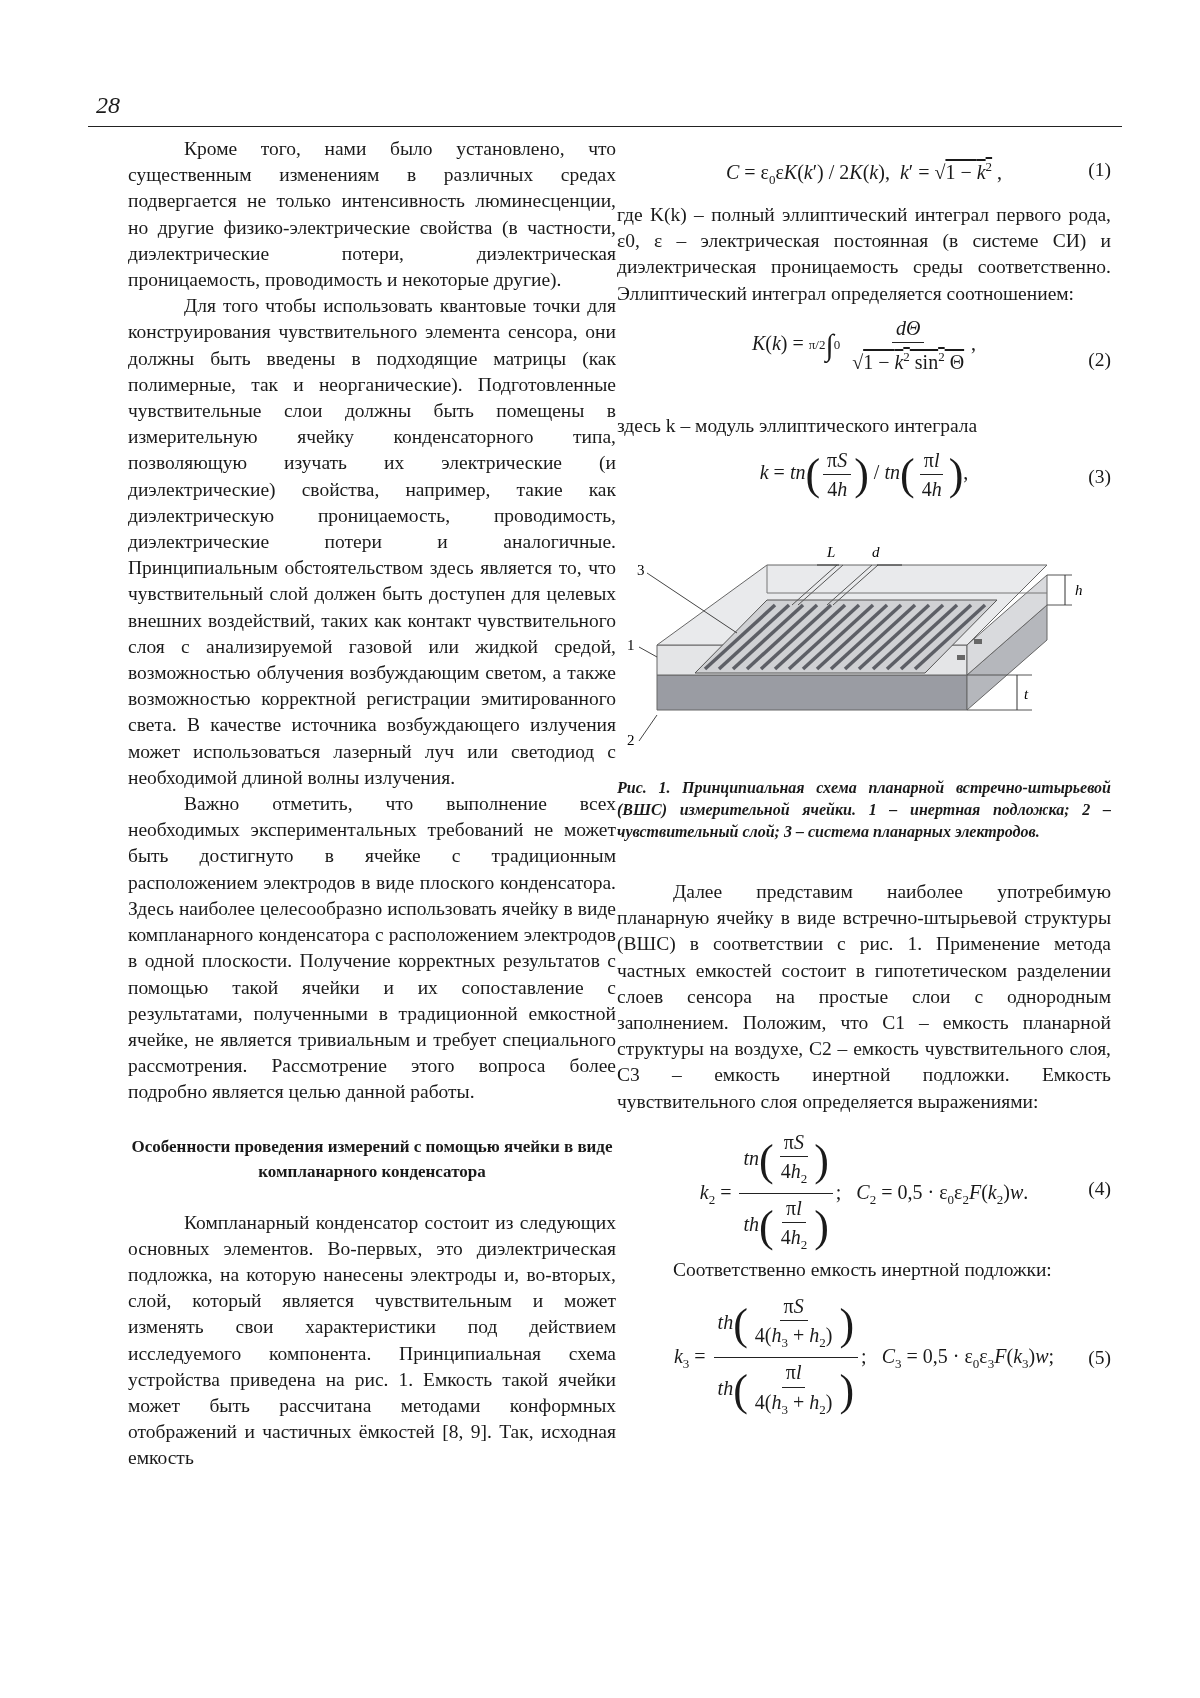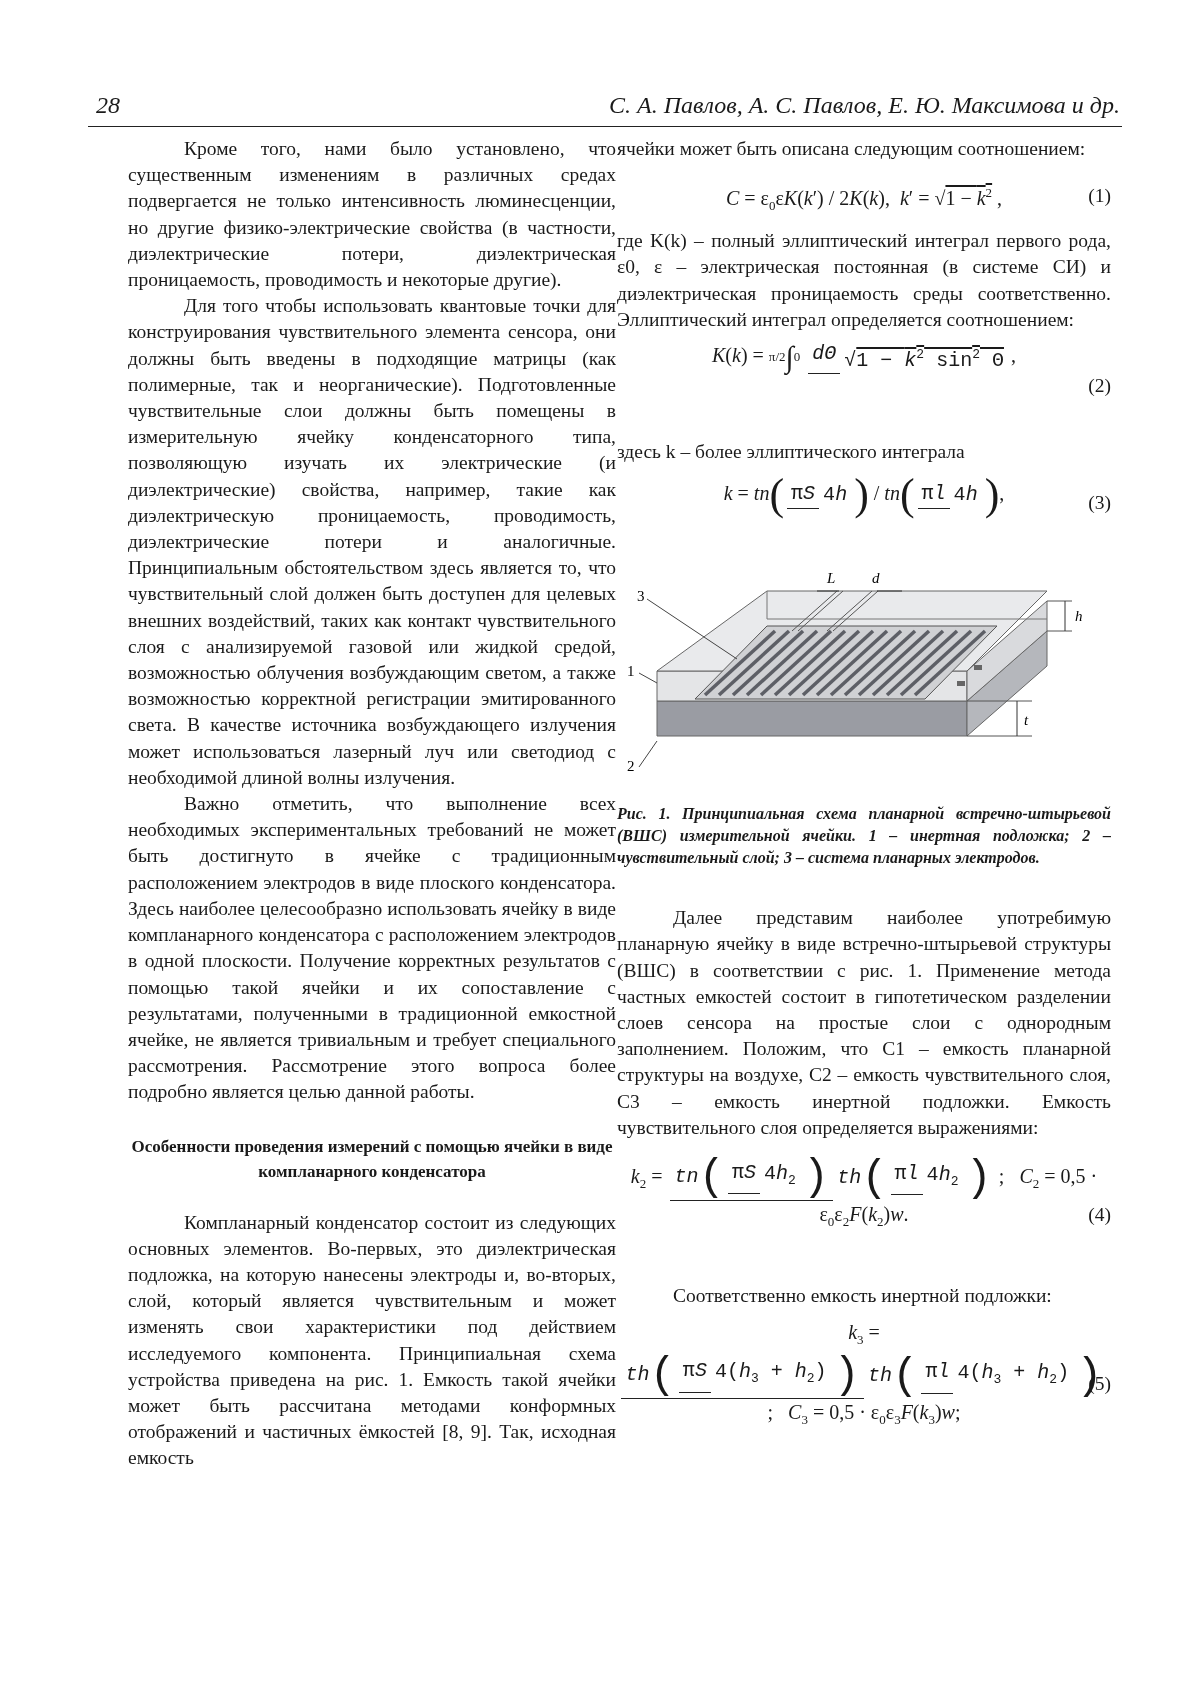--- a/index.html
+++ b/index.html
@@ -31,54 +31,52 @@
     margin: 28px 0 26px 0;
   }
   .formula {
     position: relative; text-align: center; font-style: normal;
     font-family: "Liberation Serif", "DejaVu Serif", serif;
     margin: 8px 0;
   }
   .formula .eqnum { position: absolute; right: 0; top: 50%; transform: translateY(-50%); font-style: normal; }
   .formula .body { display: inline-block; font-size: 20px; }
   i { font-style: italic; }
-  .frac { display: inline-flex; vertical-align: middle; margin: 0 3px; font-family: Liberation Mono, monospace; }
+  .frac { display: inline-flex; flex-direction: column; align-items: center; vertical-align: middle; margin: 0 3px; }
   .frac .num { border-bottom: 1.3px solid #222; padding: 0 4px 1px 4px; }
   .frac .den { padding: 1px 4px 0 4px; }
   .paren { font-size: 44px; font-weight: 100; vertical-align: middle; line-height: 1; }
   sub, sup { font-size: 13px; }
   .integral { display: inline-flex; flex-direction: row; align-items: center; vertical-align: middle; font-size: 13px; margin: 0 0; }
   .integral .sym { font-size: 30px; line-height: 26px; }
   .figure {
     position: relative; width: 490px; height: 220px; margin: 38px 0 12px 0;
   }
   .caption {
     font-weight: bold; font-style: italic; font-size: 16px; line-height: 22px;
     text-align: justify; margin: 6px 0 36px 0;
   }
 </style>
 </head>
 <body>
 
 <div class="header">
   <span class="pagenum">28</span>
-  <span class="authors">С. А. Павлов, А. С. Павлов, Е. Ю. Максимова и др.</span>
 </div>
 <div class="header-rule"></div>
 
 <div class="col col-left">
   <p>Кроме того, нами было установлено, что существенным изменениям в различных средах подвергается не только интенсивность люминесценции, но другие физико-электрические свойства (в частности, диэлектрические потери, диэлектрическая проницаемость, проводимость и некоторые другие).</p>
   <p>Для того чтобы использовать квантовые точки для конструирования чувствительного элемента сенсора, они должны быть введены в подходящие матрицы (как полимерные, так и неорганические). Подготовленные чувствительные слои должны быть помещены в измерительную ячейку конденсаторного типа, позволяющую изучать их электрические (и диэлектрические) свойства, например, такие как диэлектрическую проницаемость, проводимость, диэлектрические потери и аналогичные. Принципиальным обстоятельством здесь является то, что чувствительный слой должен быть доступен для целевых внешних воздействий, таких как контакт чувствительного слоя с анализируемой газовой или жидкой средой, возможностью облучения возбуждающим светом, а также возможностью корректной регистрации эмитированного света. В качестве источника возбуждающего излучения может использоваться лазерный луч или светодиод с необходимой длиной волны излучения.</p>
   <p>Важно отметить, что выполнение всех необходимых экспериментальных требований не может быть достигнуто в ячейке с традиционным расположением электродов в виде плоского конденсатора. Здесь наиболее целесообразно использовать ячейку в виде компланарного конденсатора с расположением электродов в одной плоскости. Получение корректных результатов с помощью такой ячейки и их сопоставление с результатами, полученными в традиционной емкостной ячейке, не является тривиальным и требует специального рассмотрения. Рассмотрение этого вопроса более подробно является целью данной работы.</p>
   <div class="section-title">Особенности проведения измерений с помощью ячейки в виде компланарного конденсатора</div>
   <p>Компланарный конденсатор состоит из следующих основных элементов. Во-первых, это диэлектрическая подложка, на которую нанесены электроды и, во-вторых, слой, который является чувствительным и может изменять свои характеристики под действием исследуемого компонента. Принципиальная схема устройства приведена на рис. 1. Емкость такой ячейки может быть рассчитана методами конформных отображений и частичных ёмкостей [8, 9]. Так, исходная емкость</p>
 </div>
 
 <div class="col col-right">
-  <p class="noindent">ячейки может быть описана следующим соотношением:</p>
 
   <div class="formula" style="height:48px; margin-top:10px;">
     <span class="body" style="margin-top:8px;">
       <i>C</i> = ε<sub>0</sub>ε<i>K</i>(<i>k</i>′) / 2<i>K</i>(<i>k</i>),&nbsp; <i>k</i>′ = √<span style="text-decoration:overline;">1 − <i>k</i><sup>2</sup></span> ,
     </span>
     <span class="eqnum">(1)</span>
   </div>
 
   <p class="noindent">где K(k) – полный эллиптический интеграл первого рода, ε0, ε – электрическая постоянная (в системе СИ) и диэлектрическая проницаемость среды соответственно. Эллиптический интеграл определяется соотношением:</p>
 
@@ -91,21 +89,21 @@
         <span>0</span>
       </span>
       <span class="frac">
         <span class="num"><i>dΘ</i></span>
         <span class="den">√<span style="text-decoration:overline;">1 − <i>k</i><sup>2</sup> sin<sup>2</sup> Θ</span></span>
       </span>,
     </span>
     <span class="eqnum">(2)</span>
   </div>
 
-  <p class="noindent">здесь k – более эллиптического интеграла</p>
+  <p class="noindent">здесь k – модуль эллиптического интеграла</p>
 
   <div class="formula" style="height:60px;">
     <span class="body">
       <i>k</i> = <i>tn</i><span class="paren">(</span><span class="frac">
           <span class="num">π<i>S</i></span>
           <span class="den">4<i>h</i></span>
         </span><span class="paren">)</span>
       / <i>tn</i><span class="paren">(</span><span class="frac">
           <span class="num">π<i>l</i></span>
           <span class="den">4<i>h</i></span>

